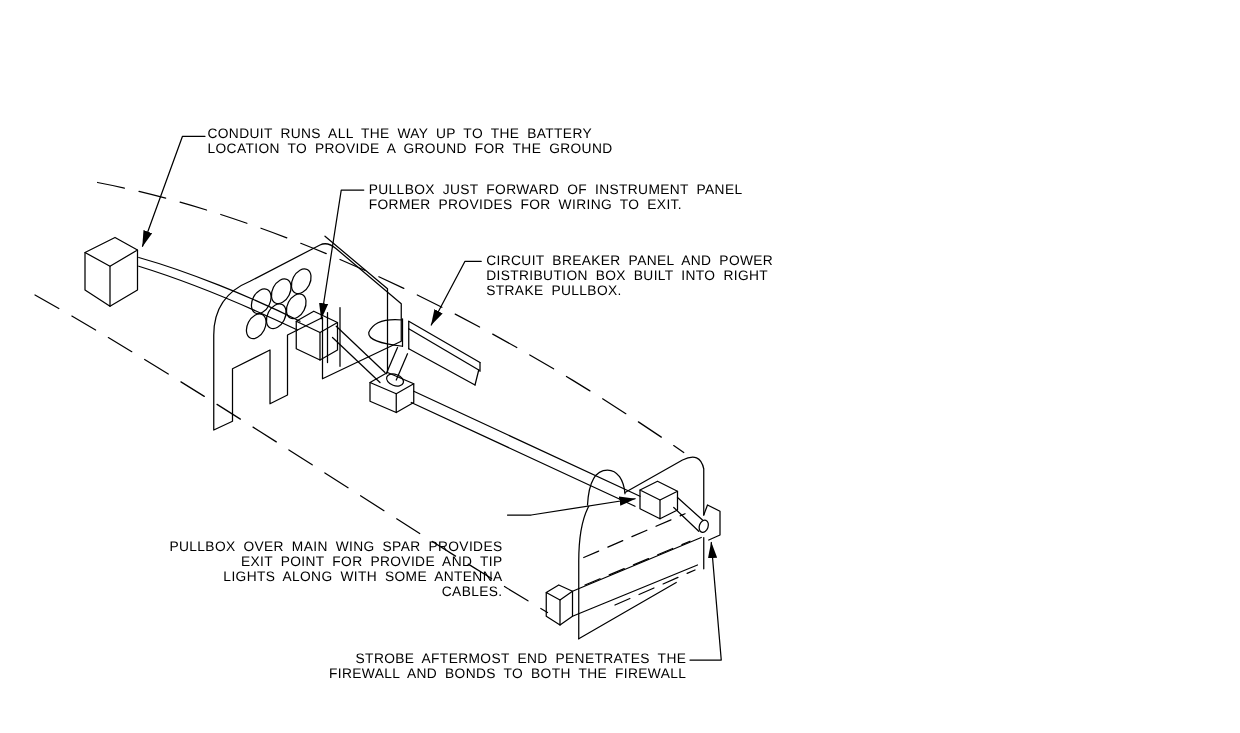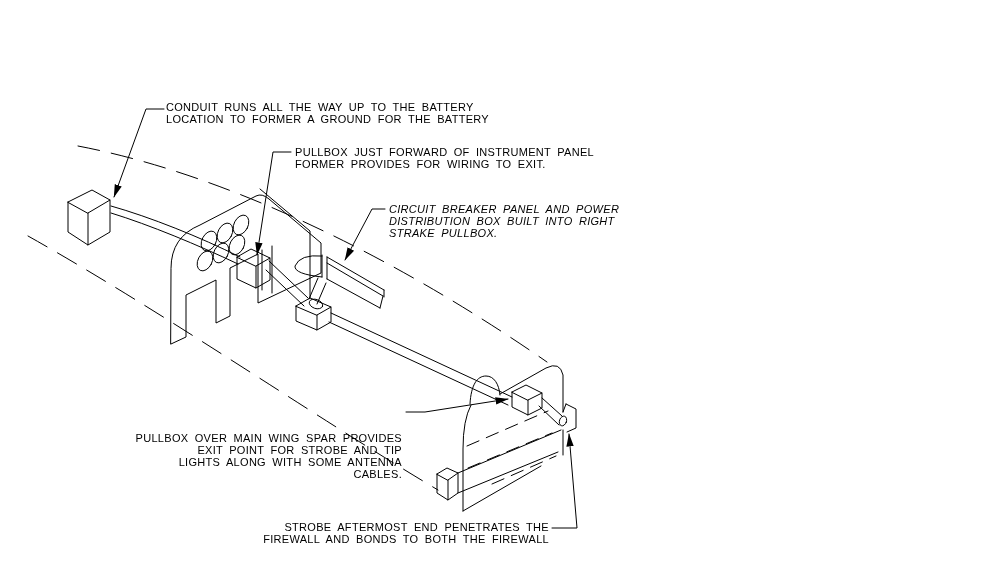--- a/index.html
+++ b/index.html
@@ -130,37 +130,37 @@
       <path d="M164,109 L146,109 L114,197" marker-end="url(#ah)"></path>
       <path d="M291,152 L273,152 L257,255" marker-end="url(#ah)"></path>
       <path d="M385,209 L372,209 L345,260" marker-end="url(#ah)"></path>
       <path d="M406,412 L425,412 L508,399" marker-end="url(#ah)"></path>
       <path d="M552,528 L577,528 L569,434" marker-end="url(#ah)"></path>
     </g>
   </svg>
 
   <div class="note" style="left:166px;top:101px;">
     <div>CONDUIT RUNS ALL THE WAY UP TO THE BATTERY</div>
-    <div>LOCATION TO FORMER A GROUND FOR THE BATTERY</div>
+    <div>LOCATION TO PROVIDE A GROUND FOR THE GROUND</div>
   </div>
 
   <div class="note" style="left:295px;top:146px;">
     <div>PULLBOX JUST FORWARD OF INSTRUMENT PANEL</div>
     <div>FORMER PROVIDES FOR WIRING TO EXIT.</div>
   </div>
 
-  <div class="note" style="left:389px;top:203px;font-style:italic;">
+  <div class="note" style="left:389px;top:203px;">
     <div>CIRCUIT BREAKER PANEL AND POWER</div>
     <div>DISTRIBUTION BOX BUILT INTO RIGHT</div>
     <div>STRAKE PULLBOX.</div>
   </div>
 
   <div class="note right" style="right:590px;top:405px;margin-top:27px;">
     <div>PULLBOX OVER MAIN WING SPAR PROVIDES</div>
-    <div>EXIT POINT FOR STROBE AND TIP</div>
+    <div>EXIT POINT FOR PROVIDE AND TIP</div>
     <div>LIGHTS ALONG WITH SOME ANTENNA</div>
     <div>CABLES.</div>
   </div>
 
   <div class="note right" style="right:443px;top:521px;">
     <div>STROBE AFTERMOST END PENETRATES THE</div>
     <div>FIREWALL AND BONDS TO BOTH THE FIREWALL</div>
   </div>
 
 </div>

